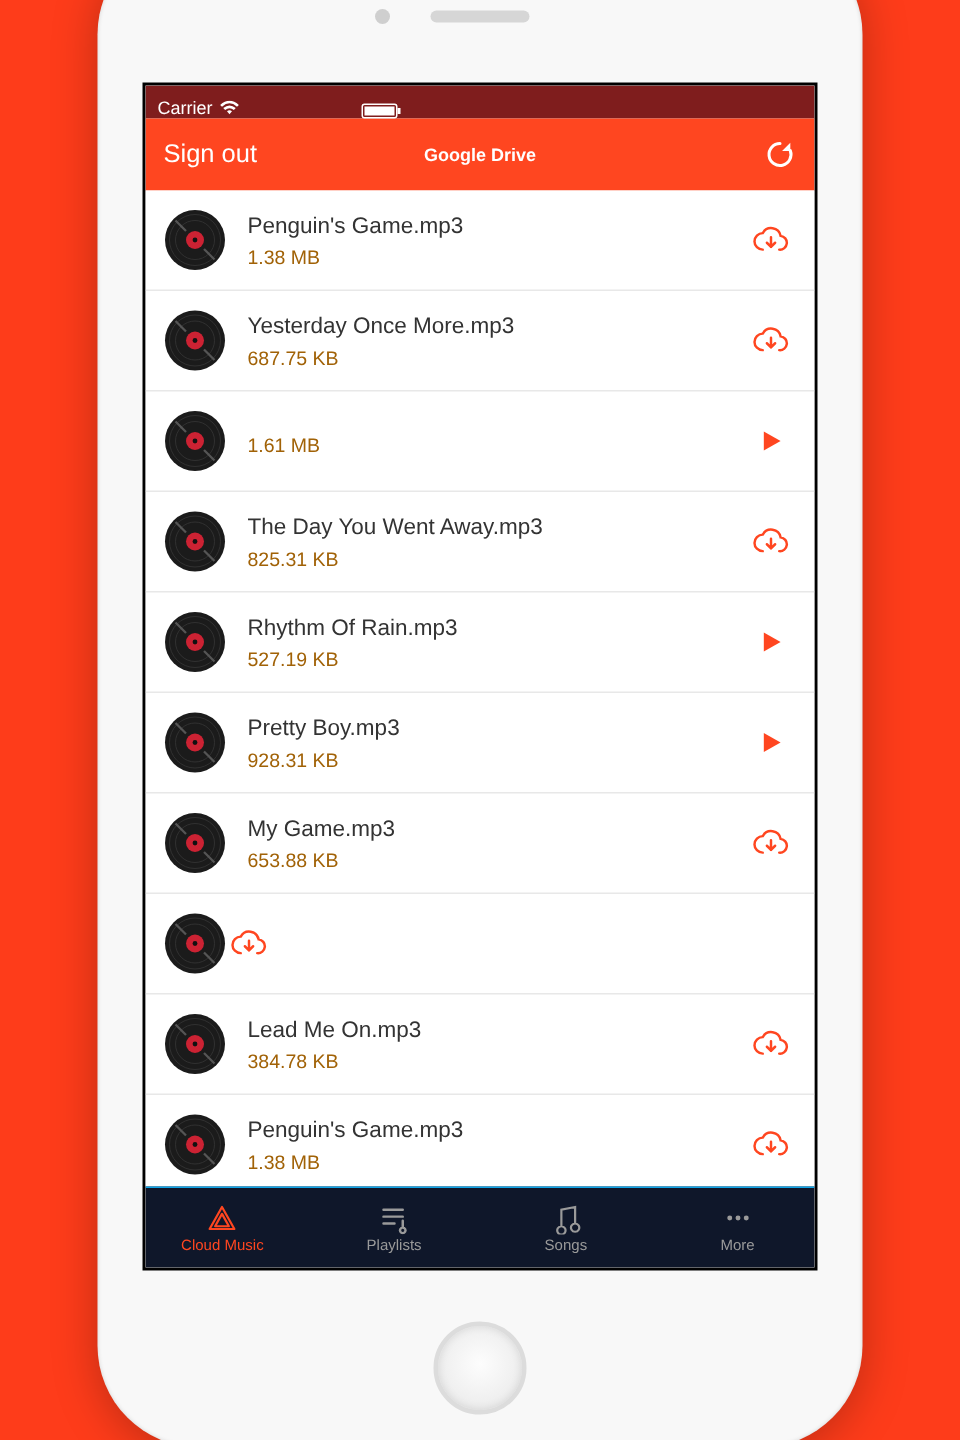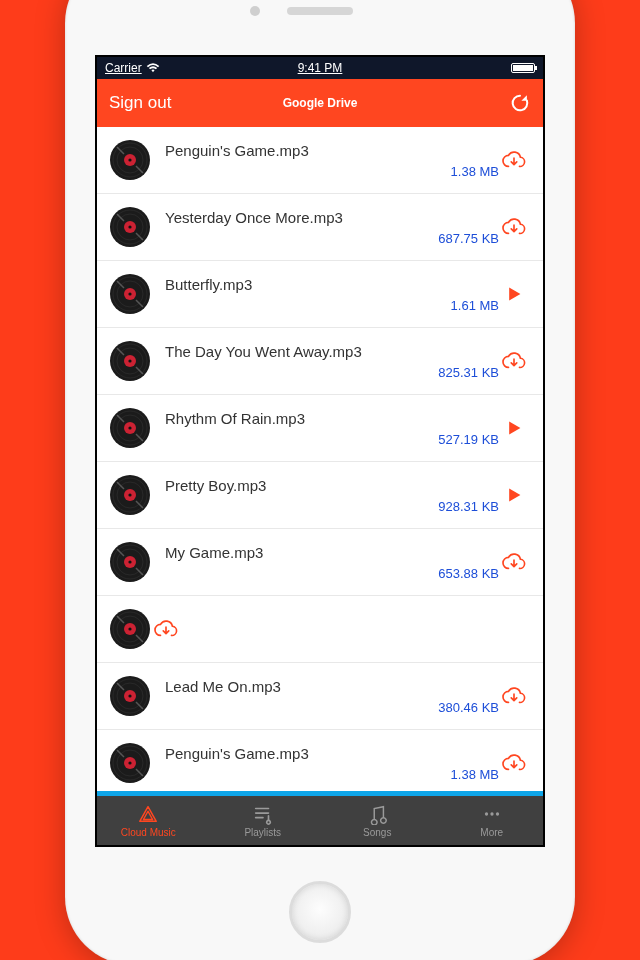--- a/index.html
+++ b/index.html
@@ -42,28 +42,27 @@
     .screen {
       width: 450px;
       height: 792px;
       background: #fff;
       border: 2px solid #000;
       overflow: hidden;
       display: flex;
       flex-direction: column;
     }
     .status {
-      background: #0f172a;
+      background: #7f1d1d;
       color: #fff;
       height: 22px;
       font-size: 12px;
       display: flex;
-      align-items: center;
+      align-items: flex-end;
       padding: 0 8px;
-      text-decoration: underline;
     }
     .status .center { flex: 1; text-align: center; font-weight: 500; }
     .status .left { display: flex; align-items: center; gap: 4px; min-width: 80px;}
     .status .right { min-width: 80px; display:flex; justify-content:flex-end; align-items:center;}
     .wifi { width: 14px; height: 10px; position: relative; }
     .battery { width: 24px; height: 10px; border: 1px solid #fff; border-radius: 2px; position: relative; }
     .battery::after { content: ''; position: absolute; right: -3px; top: 2px; width: 2px; height: 4px; background: #fff;}
     .battery-fill { position:absolute; left:1px; top:1px; bottom:1px; right:1px; background:#fff;}
     .nav {
       background: #ff4620;
@@ -84,26 +83,26 @@
     .row {
       display: flex;
       align-items: center;
       padding: 10px 14px 10px 12px;
       border-bottom: 1px solid #e8e8e8;
       height: 67px;
     }
     .disc { width: 42px; height: 42px; flex-shrink:0; }
     .meta { flex:1; padding-left: 14px; overflow:hidden;}
     .fname { font-size: 15px; color: #333; white-space: nowrap; overflow:hidden; text-overflow: ellipsis;}
-    .fsize { font-size: 13px; color: #1d4ed8; margin-top: 5px; text-align: right;}
+    .fsize { font-size: 13px; color: #a16207; margin-top: 5px;}
     .action { width:30px; display:flex; justify-content:center; align-items:center;}
     .tabbar {
       height: 54px;
-      border-top: 5px solid #0ea5e9;
-      background: #404040;
+      border-top: 1px solid #0ea5e9;
+      background: #0f172a;
       display: flex;
       gap: 12px;
     }
     .tab { flex:1; display:flex; flex-direction:column; align-items:center; justify-content:center; gap:2px;}
     .tab span { font-size: 10px; color:#9a9a9a;}
     .tab.active span { color:#ff4620;}
     .tab svg { width:24px; height:22px;}
   </style>
 </head>
 <body>
@@ -113,21 +112,20 @@
   <div class="camera"></div>
   <div class="screen">
 
     <div class="status">
       <div class="left">
         <span>Carrier</span>
         <svg class="wifi" viewBox="0 0 16 12">
             <path d="M8 11 L6 8.5 Q8 7 10 8.5 Z M3 6 Q8 2 13 6 L11.5 7.5 Q8 4.8 4.5 7.5 Z M0.5 3.5 Q8 -3 15.5 3.5 L14 5 Q8 -0.5 2 5 Z" fill="#fff"></path>
           </svg>
       </div>
-      <div class="center">9:41 PM</div>
       <div class="right">
           <div class="battery">
             <div class="battery-fill"></div>
           </div>
         </div>
     </div>
 
     <div class="nav">
       <div class="left">Sign out</div>
       <div class="title">Google Drive</div>
@@ -186,21 +184,20 @@
           <div class="disc"><svg viewBox="0 0 42 42">
               <circle cx="21" cy="21" r="20" fill="#1b1b1b"></circle>
               <circle cx="21" cy="21" r="17" fill="none" stroke="#333" stroke-width="0.6"></circle>
               <circle cx="21" cy="21" r="13" fill="none" stroke="#333" stroke-width="0.6"></circle>
               <circle cx="21" cy="21" r="6" fill="#c23"></circle>
               <circle cx="21" cy="21" r="1.6" fill="#111"></circle>
               <path d="M8 8 L15 15" stroke="#555" stroke-width="1.5"></path>
               <path d="M34 34 L27 27" stroke="#555" stroke-width="1.5"></path>
             </svg></div>
           <div class="meta">
-            <div class="fname">Butterfly.mp3</div>
             <div class="fsize">1.61 MB</div>
           </div>
           <div class="action">
             <svg viewBox="0 0 20 20" width="16" height="16">
               <path d="M4 2 L18 10 L4 18 Z" fill="#ff4620"></path>
             </svg>
           </div>
         </div>
         <div class="row">
           <div class="disc"><svg viewBox="0 0 42 42">
@@ -306,21 +303,21 @@
               <circle cx="21" cy="21" r="20" fill="#1b1b1b"></circle>
               <circle cx="21" cy="21" r="17" fill="none" stroke="#333" stroke-width="0.6"></circle>
               <circle cx="21" cy="21" r="13" fill="none" stroke="#333" stroke-width="0.6"></circle>
               <circle cx="21" cy="21" r="6" fill="#c23"></circle>
               <circle cx="21" cy="21" r="1.6" fill="#111"></circle>
               <path d="M8 8 L15 15" stroke="#555" stroke-width="1.5"></path>
               <path d="M34 34 L27 27" stroke="#555" stroke-width="1.5"></path>
             </svg></div>
           <div class="meta">
             <div class="fname">Lead Me On.mp3</div>
-            <div class="fsize">380.46 KB</div>
+            <div class="fsize">384.78 KB</div>
           </div>
           <div class="action">
             <svg viewBox="0 0 28 24" width="26" height="22">
               <path d="M8 19 a6 6 0 0 1 0-12 a7 7 0 0 1 13 2 a5 5 0 0 1 -1 10" fill="none" stroke="#ff4620" stroke-width="1.8" stroke-linecap="round"></path>
               <path d="M14 10 v7 M11 14 l3 3 l3 -3" fill="none" stroke="#ff4620" stroke-width="1.8" stroke-linecap="round" stroke-linejoin="round"></path>
             </svg>
           </div>
         </div>
         <div class="row">
           <div class="disc"><svg viewBox="0 0 42 42">

